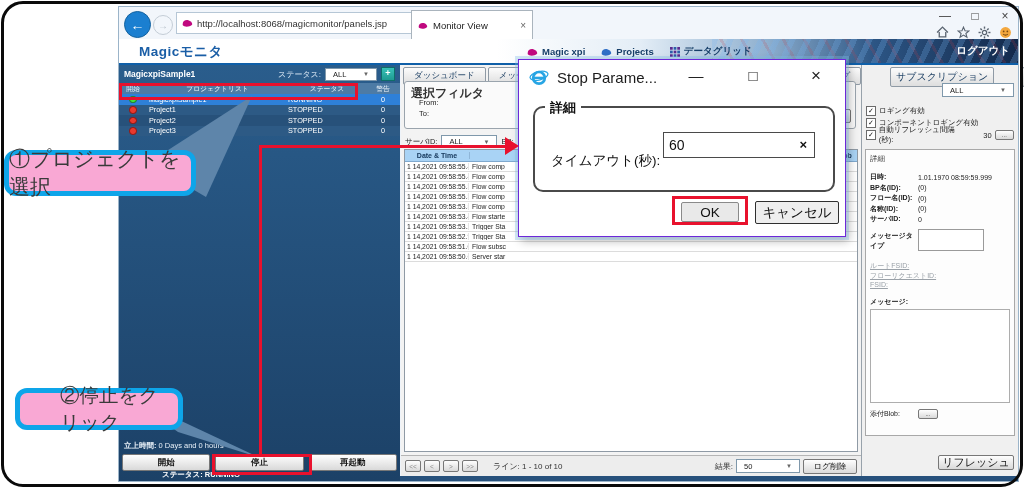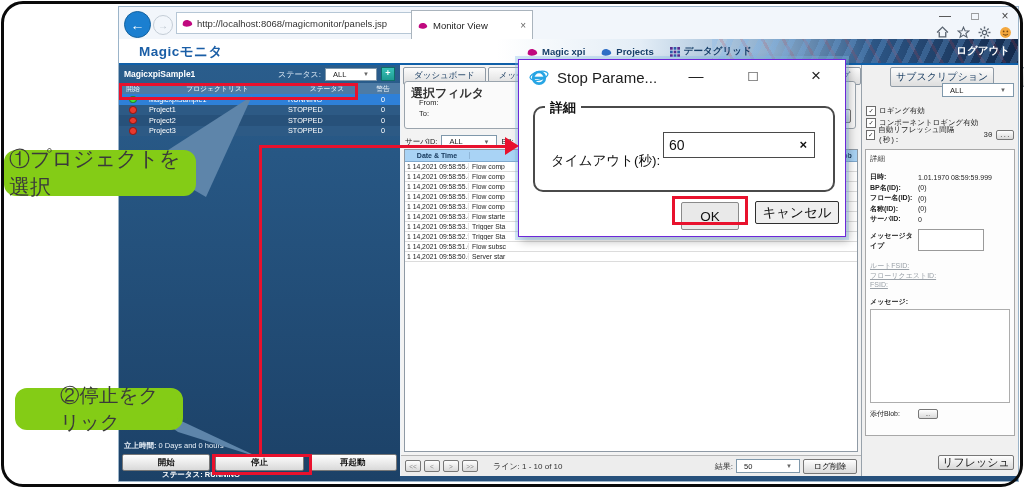--- a/index.html
+++ b/index.html
@@ -92,21 +92,21 @@
   .pgbtn{width:16px;height:12px;font-size:6.5px;color:#8a8a8a;}
   .pg-lines{margin-left:12px;}
   .pg-spacer{flex:1;}
   .pg-sel{width:64px;height:14px;}
   .pg-clear{width:54px;height:15px;font-size:8px;}
   
   .rp{position:absolute;left:742px;right:0;top:58px;bottom:5px;background:#f0f0f0;border-left:1px solid #98a2ab;}
   .rp-tabs{position:absolute;left:2px;top:2px;display:flex;gap:2px;}
   .rp-tabs .tabbtn{font-size:10px;padding:2px 5px;margin-left:26px;}
   .rp-sel{position:absolute;right:4px;top:18px;width:72px;height:14px;}
-  .rp-cbs{position:absolute;left:4px;top:40px;right:4px;font-family:Liberation Mono, monospace;}
+  .rp-cbs{position:absolute;left:4px;top:40px;right:4px;}
   .cbrow{display:flex;align-items:center;gap:3px;height:12px;font-size:7.5px;color:#222;}
   .cb{width:8px;height:8px;background:#fff;border:1px solid #6b6b6b;font-size:7px;line-height:8px;text-align:center;color:#111;box-sizing:content-box;}
   .cb30{margin-left:14px;}
   .morebtn{width:20px;height:10px;font-size:6px;margin-left:auto;}
   .rp-box{position:absolute;left:3px;right:3px;top:84px;bottom:40px;background:#fdfdfd;border:1px solid #a8a8a8;
           box-sizing:border-box;padding:4px;font-size:7px;color:#222;}
   .rp-boxtitle{font-size:7.5px;color:#333;}
   .frow{display:flex;height:10.5px;align-items:center;}
   .frow .fl{width:48px;font-weight:bold;} .frow .fv{flex:1;}
   .rp-fields{margin-top:8px;}
@@ -129,34 +129,34 @@
   .dlg-text{font-size:15px;color:#1b1b1b;margin-left:8px;}
   .dlg-min{position:absolute;left:167px;top:7px;font-size:15px;color:#222;width:20px;text-align:center;}
   .dlg-max{position:absolute;left:224px;top:7px;font-size:15px;color:#222;width:20px;text-align:center;}
   .dlg-close{position:absolute;left:287px;top:6px;font-size:17px;color:#222;width:20px;text-align:center;}
   .dlg-group{position:absolute;left:14px;top:46px;width:298px;height:82px;border:2px solid #4a4a4a;border-radius:10px;}
   .dlg-legend{position:absolute;left:10px;top:-9px;background:#fff;padding:0 5px;font-size:13px;font-weight:bold;color:#111;}
   .dlg-tlabel{position:absolute;left:16px;top:32px;font-size:13.5px;color:#111;margin-top:12px;}
   .dlg-input{position:absolute;left:128px;top:24px;width:152px;height:26px;border:1px solid #4a4a4a;background:#fff;box-sizing:border-box;}
   .dlg-ival{position:absolute;left:5px;top:4px;font-size:14px;color:#111;}
   .dlg-iclear{position:absolute;right:7px;top:4px;font-size:13px;font-weight:bold;color:#111;}
-  .dlg-ok{position:absolute;left:162px;top:142px;width:58px;height:28px;font-size:13.5px;background:#e9e9e9;border:1px solid #8a8a8a;}
+  .dlg-ok{position:absolute;left:162px;top:142px;width:58px;height:20px;font-size:13.5px;background:#e9e9e9;border:1px solid #8a8a8a;}
   .dlg-cancel{position:absolute;left:236px;top:141px;width:84px;height:23px;font-size:13.5px;background:#eee;border:1px solid #2f2f2f;}
   
   .wedges{position:absolute;inset:0;z-index:40;pointer-events:none;}
   .redbox{position:absolute;border:3px solid #e8112d;box-sizing:border-box;z-index:45;}
   .rb-row{left:119px;top:83px;width:239px;height:17px;}
   .rb-stop{left:212px;top:454px;width:100px;height:21px;}
   .rb-ok{left:672px;top:196px;width:76px;height:29px;}
   .redline{position:absolute;background:#e8112d;z-index:44;}
   .rl-v{left:259px;top:145px;width:3px;height:311px;}
   .rl-h{left:259px;top:145px;width:246px;height:3px;}
   .rl-arrow{position:absolute;left:505px;top:137px;width:0;height:0;z-index:44;
             border-top:9px solid transparent;border-bottom:9px solid transparent;border-left:14px solid #e8112d;}
-  .callout{position:absolute;background:#84cc16;border:5px solid #84cc16;border-radius:12px;box-sizing:border-box;
+  .callout{position:absolute;background:#f9a8d4;border:5px solid #0ea5e9;border-radius:12px;box-sizing:border-box;
            display:flex;align-items:center;justify-content:center;color:#3a3a3a;z-index:50;}
   .co1{left:4px;top:150px;width:192px;height:46px;font-size:21px;}
   .co2{left:15px;top:388px;width:168px;height:42px;font-size:19.5px;padding-left:40px;}
   .ielogo{position:relative;width:20px;height:20px;}
 </style>
 </head>
 <body>
 
 <div id="stage">
 

